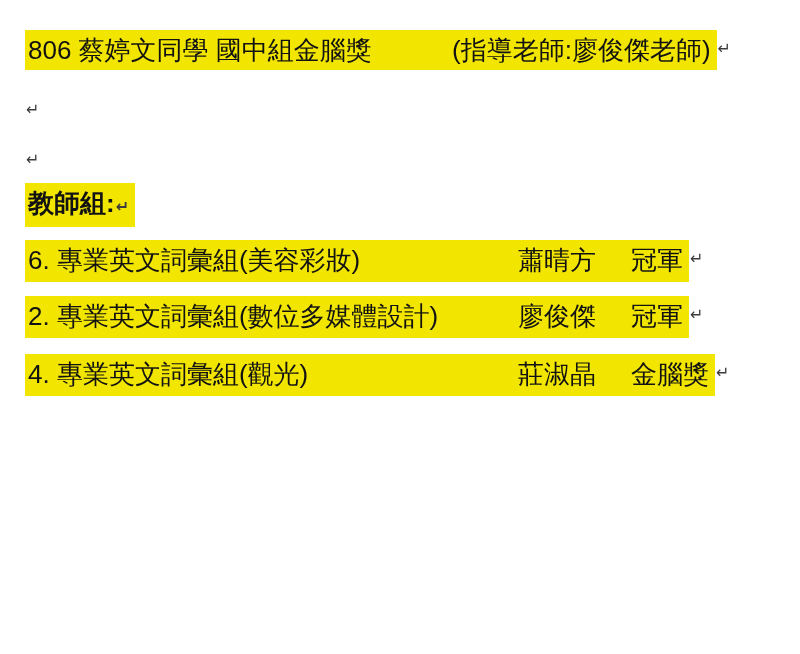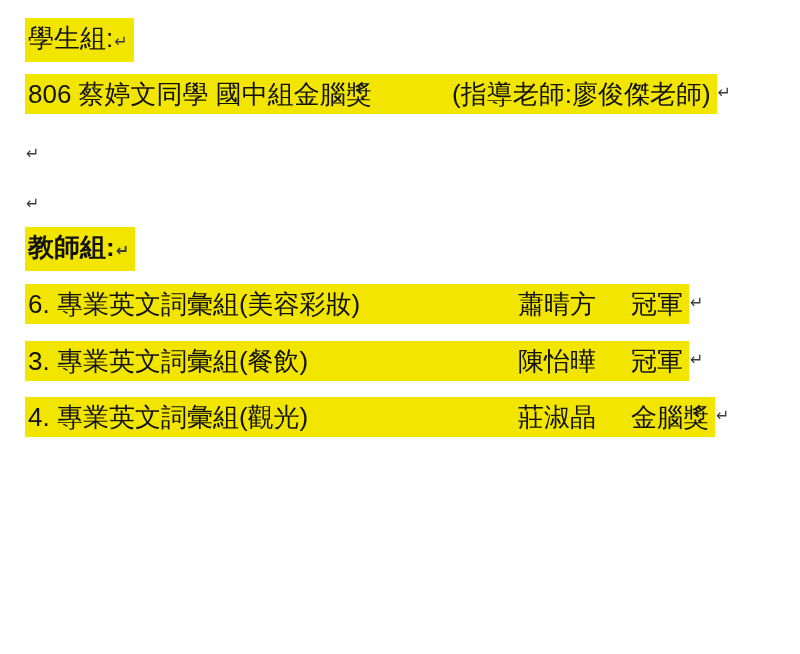--- a/index.html
+++ b/index.html
@@ -22,21 +22,21 @@
   .line { white-space: nowrap; }
   .hl {
     background: var(--hl, #f2e600);
     display: inline-block;
     line-height: 40px;
     padding: 0 6px 0 3px;
     vertical-align: top;
   }
   .col-left  { display: inline-block; width: 424px; }
   .col-cat   { display: inline-block; width: 490px; }
-  .col-name  { display: inline-block; width: 113px; }
+  .col-name  { display: inline-block; width: 113px; font-family: Liberation Mono, monospace; }
   .pmark {
     color: #3c3c3c;
     font-size: 16px;
     font-family: "DejaVu Sans", sans-serif;
     margin-left: 1px;
     vertical-align: baseline;
   }
   .blank {
     height: 28px;
     line-height: 28px;
@@ -52,45 +52,42 @@
   .row-t1 { margin-top: 13px; }
   .row-t2 { margin-top: 14px; }
   .row-t3 { margin-top: 17px; }
   .row-t4 { margin-top: 16px; }
 </style>
 </head>
 <body style="color: rgb(18, 18, 18);">
 
 <div class="doc">
 
-  <div class="line head-s">
-    <span class="hl"><span>學生組:</span><span class="pmark">↵</span></span>
-  </div>
 
 
 
 
   <div class="line row-s4">
     <span class="hl"><span class="col-left">806 蔡婷文同學 國中組金腦獎</span><span>(指導老師:廖俊傑老師)</span></span><span class="pmark">↵</span>
   </div>
 
   <div class="blank blank1"><span class="pmark">↵</span></div>
 
   <div class="blank blank2"><span class="pmark">↵</span></div>
 
   <div class="line head-t">
     <span class="hl"><span>教師組:</span><span class="pmark">↵</span></span>
   </div>
 
   <div class="line row-t1">
     <span class="hl"><span class="col-cat">6. 專業英文詞彙組(美容彩妝)</span><span class="col-name">蕭晴方</span><span>冠軍</span></span><span class="pmark">↵</span>
   </div>
 
+  <div class="line row-t2">
+    <span class="hl"><span class="col-cat">2. 專業英文詞彙組(數位多媒體設計)</span><span class="col-name">廖俊傑</span><span>冠軍</span></span><span class="pmark">↵</span>
+  </div>
 
-  <div class="line row-t3">
-    <span class="hl"><span class="col-cat">3. 專業英文詞彙組(餐飲)</span><span class="col-name">陳怡曄</span><span>冠軍</span></span><span class="pmark">↵</span>
-  </div>
 
   <div class="line row-t4">
     <span class="hl"><span class="col-cat">4. 專業英文詞彙組(觀光)</span><span class="col-name">莊淑晶</span><span>金腦獎</span></span><span class="pmark">↵</span>
   </div>
 
 </div>
 
 </body></html>

